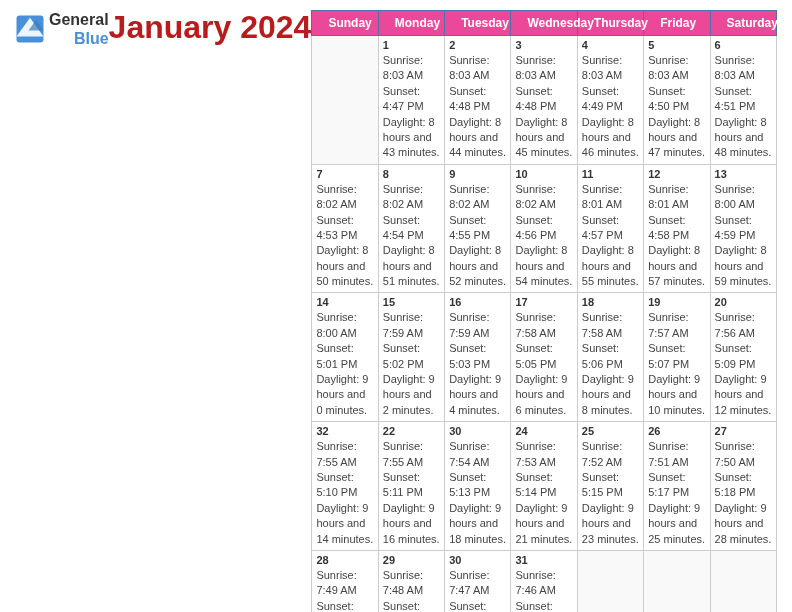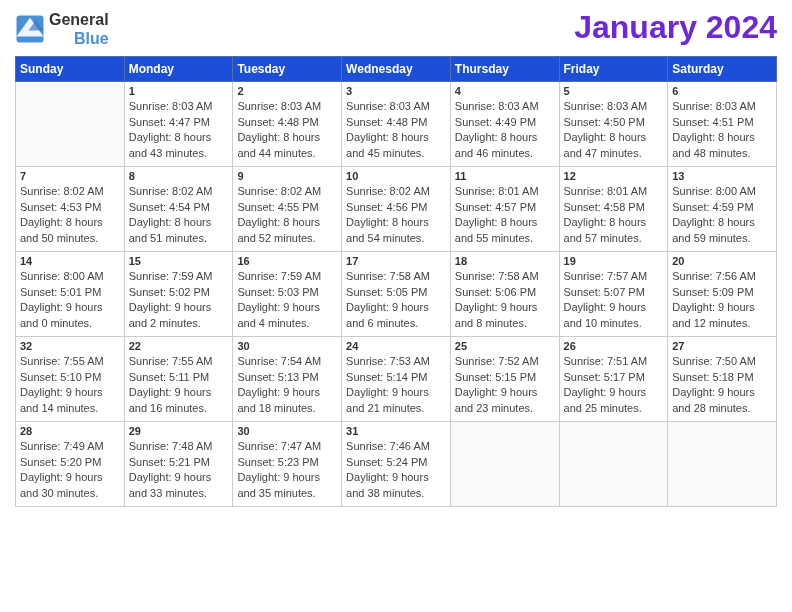--- a/index.html
+++ b/index.html
@@ -8,21 +8,21 @@
       height: 612px;
       font-family: Arial, sans-serif;
       background: #fff;
       overflow: hidden;
     }
     .page {
       width: 792px;
       height: 508px;
       padding: 10px 15px;
       display: flex;
-      flex-direction: column;
+      flex-direction: row;
     }
     .header {
       display: flex;
       justify-content: space-between;
       align-items: flex-start;
       margin-bottom: 8px;
     }
     .logo {
       display: flex;
       align-items: center;
@@ -38,40 +38,40 @@
     .logo-icon {
       width: 30px;
       height: 30px;
     }
     .title-block {
       text-align: right;
     }
     .month-title {
       font-size: 32px;
       font-weight: bold;
-      color: #6d28d9;
+      color: #b91c1c;
       line-height: 1.1;
     }
     .location {
       font-size: 14px;
       color: #555;
     }
     .calendar {
       flex: 1;
       border: 1px solid #ccc;
       border-collapse: collapse;
       width: 100%;
       table-layout: fixed;
     }
     .calendar th {
-      background-color: #1d4ed8;
+      background-color: #ec4899;
       color: #fff;
       font-size: 12px;
       font-weight: bold;
-      padding: 5px 4px;
+      padding: 5px 16px;
       text-align: left;
       border: 1px solid #5070aa;
     }
     .calendar td {
       vertical-align: top;
       border: 1px solid #ccc;
       padding: 3px 4px;
       font-size: 9.5px;
       color: #333;
       height: 85px;

